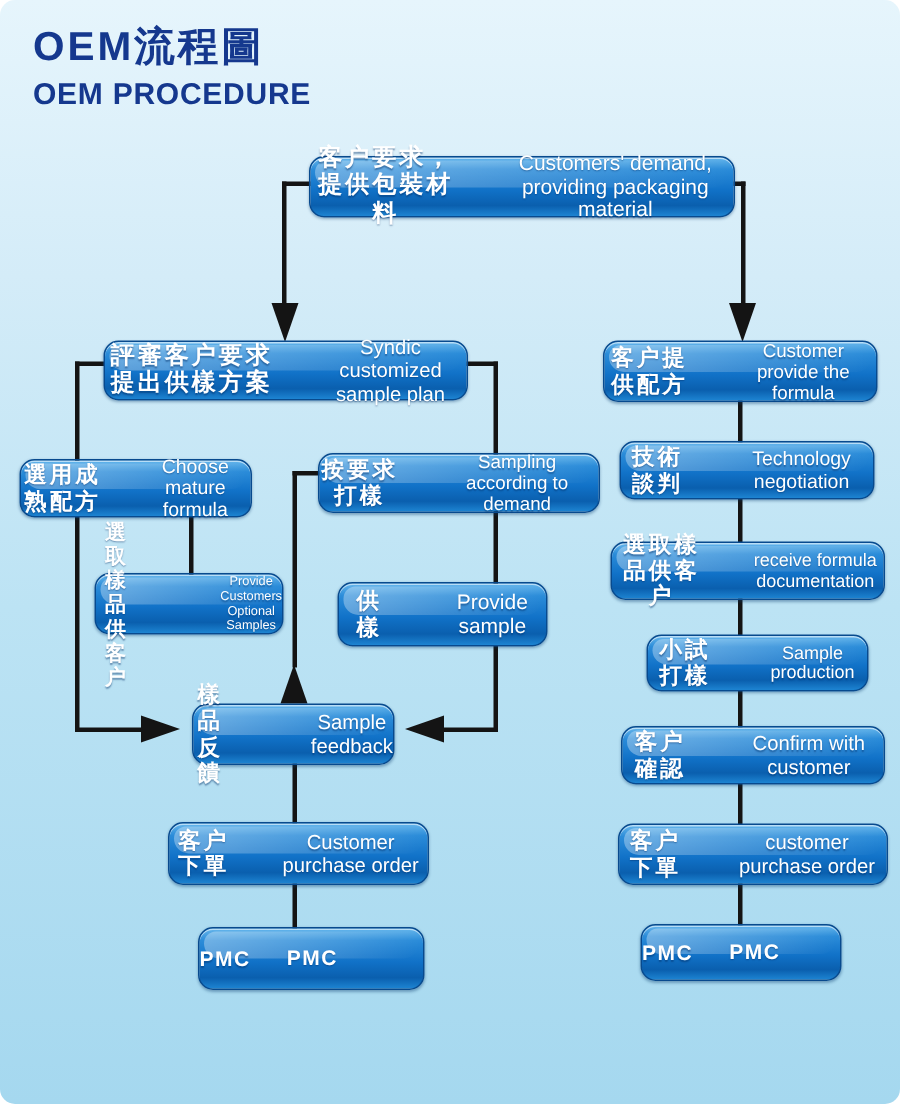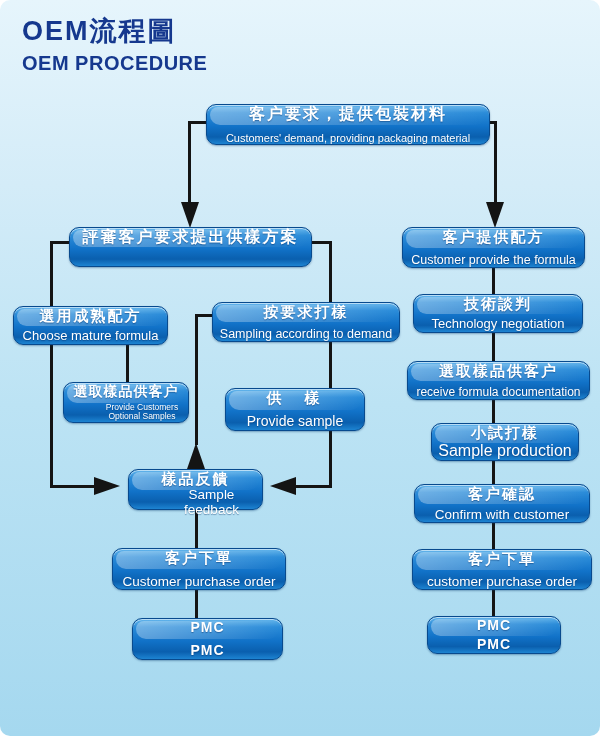--- a/index.html
+++ b/index.html
@@ -16,47 +16,48 @@
   
   .ln{position:absolute;background:#141414;z-index:1;}
   .arrow{position:absolute;width:0;height:0;z-index:1;}
   .arrow-down{border-left:9px solid transparent;border-right:9px solid transparent;border-top:26px solid #141414;}
   .arrow-up{border-left:9px solid transparent;border-right:9px solid transparent;border-bottom:26px solid #141414;}
   .arrow-right{border-top:9px solid transparent;border-bottom:9px solid transparent;border-left:26px solid #141414;}
   .arrow-left{border-top:9px solid transparent;border-bottom:9px solid transparent;border-right:26px solid #141414;}
   
   .node{
     position:absolute;z-index:2;border-radius:10px;color:#fff;text-align:center;
-    display:flex;flex-direction:column;justify-content:space-between;align-items:center;
+    display:flex;flex-direction:row;justify-content:flex-start;align-items:center;
     background:linear-gradient(180deg,#67b7ec 0%,#2b8cd9 20%,#1172c8 55%,#0a5fae 82%,#1d84d2 100%);
     border:1px solid #084a8e;
     box-shadow:inset 0 1px 0 rgba(255,255,255,.55),0 1px 2px rgba(10,60,110,.40);
     box-sizing:border-box;
+    gap:24px;
   }
   .node::before{
     content:"";position:absolute;left:3px;right:3px;top:2px;height:46%;
     border-radius:8px 8px 10px 10px;pointer-events:none;
     background:linear-gradient(95deg,rgba(255,255,255,.32),rgba(255,255,255,.10) 70%,rgba(255,255,255,0));
   }
   .cn{font-size:15px;font-weight:bold;letter-spacing:2px;line-height:1.15;text-shadow:0 1px 1px rgba(0,45,100,.45);position:relative;}
   .en{font-size:12px;line-height:1.12;text-shadow:0 1px 1px rgba(0,45,100,.45);position:relative;}
   
-  #n-top{left:206px;top:104px;width:284px;height:41px;}        #n-top .cn{font-size:16px;}     #n-top .en{font-size:11px;}
+  #n-top{left:206px;top:104px;width:284px;height:41px;}        #n-top .cn{font-size:16px;}     #n-top .en{font-size:14px;}
   #n-syndic{left:69px;top:227px;width:243px;height:40px;}      #n-syndic .cn{font-size:16px;}  #n-syndic .en{font-size:13.5px;}
   #n-choose{left:13px;top:306px;width:155px;height:39px;}      #n-choose .en{font-size:13px;}
   #n-sampling{left:212px;top:302px;width:188px;height:40px;}   #n-sampling .en{font-size:12.5px;}
   #n-optional{left:63px;top:382px;width:126px;height:41px;}    #n-optional .cn{font-size:14px;letter-spacing:1px;} #n-optional .en{font-size:8.5px;padding-left:32px;}
   #n-provide{left:225px;top:388px;width:140px;height:43px;}    #n-provide .cn{letter-spacing:4px;} #n-provide .en{font-size:14px;}
   #n-feedback{left:128px;top:469px;width:135px;height:41px;}   #n-feedback .en{font-size:13.5px;margin-left:32px;}
   #n-po-left{left:112px;top:548px;width:174px;height:42px;}    #n-po-left .en{font-size:13.5px;}
   #n-pmc-left{left:132px;top:618px;width:151px;height:42px;}   .pmc .cn{font-size:14px;letter-spacing:1px;} .pmc .en{font-size:14px;font-weight:bold;letter-spacing:1px;}
   #n-formula{left:402px;top:227px;width:183px;height:41px;}    #n-formula .en{font-size:12.5px;}
   #n-tech{left:413px;top:294px;width:170px;height:39px;}       #n-tech .en{font-size:13px;}
   #n-receive{left:407px;top:361px;width:183px;height:39px;}    #n-receive .en{font-size:12px;}
-  #n-production{left:431px;top:423px;width:148px;height:38px;} #n-production .en{font-size:16px;}
+  #n-production{left:431px;top:423px;width:148px;height:38px;} #n-production .en{font-size:12px;}
   #n-confirm{left:414px;top:484px;width:176px;height:39px;}    #n-confirm .en{font-size:13.5px;}
   #n-po-right{left:412px;top:549px;width:180px;height:41px;}   #n-po-right .en{font-size:13.5px;}
   #n-pmc-right{left:427px;top:616px;width:134px;height:38px;}
   
   #l-top-left-h{left:188px;top:121px;width:19px;height:3px;}
   #l-top-left-v{left:188px;top:121px;width:3px;height:83px;}
   #l-top-right-h{left:489px;top:121px;width:8px;height:3px;}
   #l-top-right-v{left:494px;top:121px;width:3px;height:83px;}
   #l-syndic-left-h{left:50px;top:241px;width:20px;height:3px;}
   #l-rail-left-v{left:50px;top:241px;width:3px;height:247px;}
@@ -120,20 +121,21 @@
   <div class="arrow arrow-left" id="a-left-feedback"></div>
   <div class="arrow arrow-up" id="a-up-loop"></div>
 
   <div class="node" id="n-top">
     <div class="cn">客户要求，提供包裝材料</div>
     <div class="en">Customers' demand, providing packaging material</div>
   </div>
 
   <div class="node" id="n-syndic">
     <div class="cn">評審客户要求提出供樣方案</div>
+    <div class="en">Syndic customized sample plan</div>
   </div>
 
   <div class="node" id="n-choose">
     <div class="cn">選用成熟配方</div>
     <div class="en">Choose mature formula</div>
   </div>
 
   <div class="node" id="n-sampling">
     <div class="cn">按要求打樣</div>
     <div class="en">Sampling according to demand</div>

